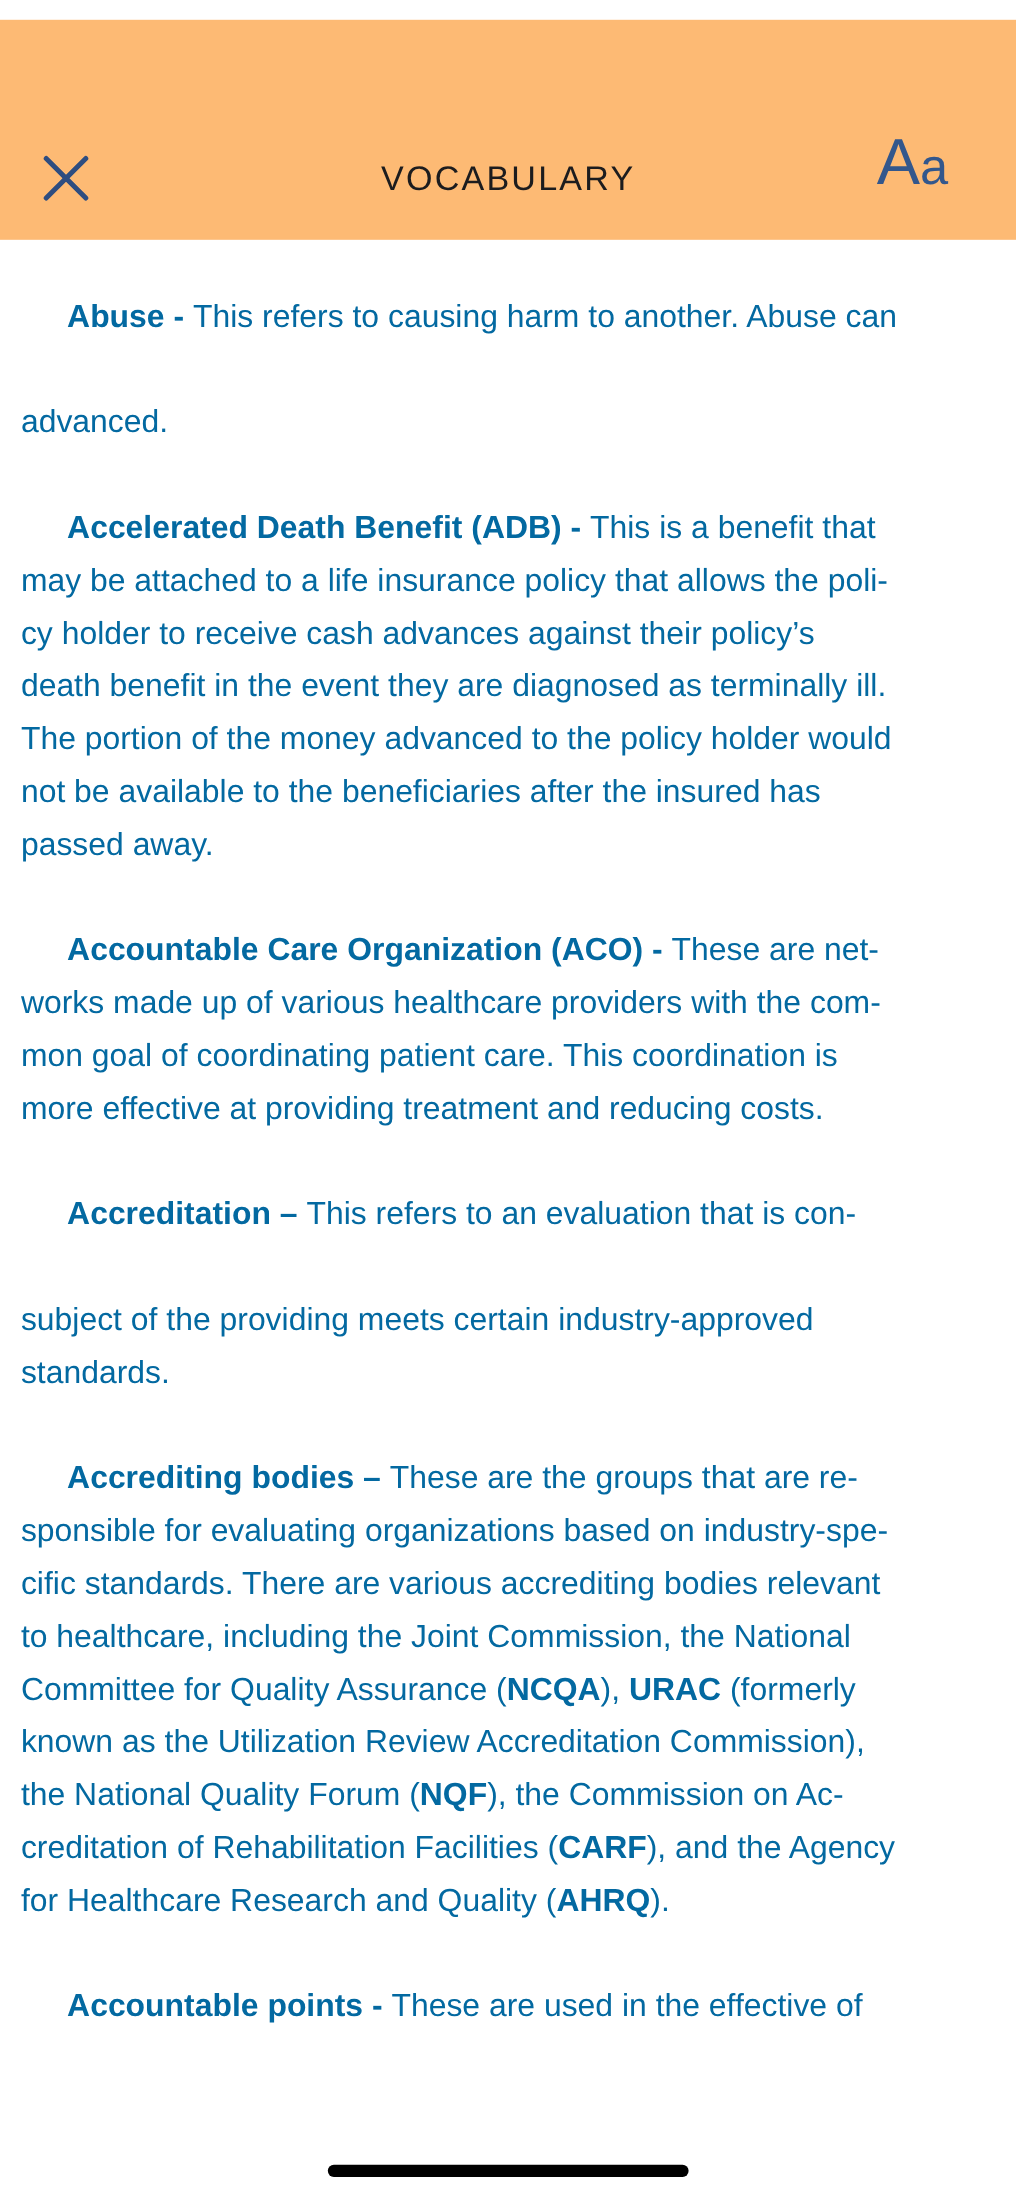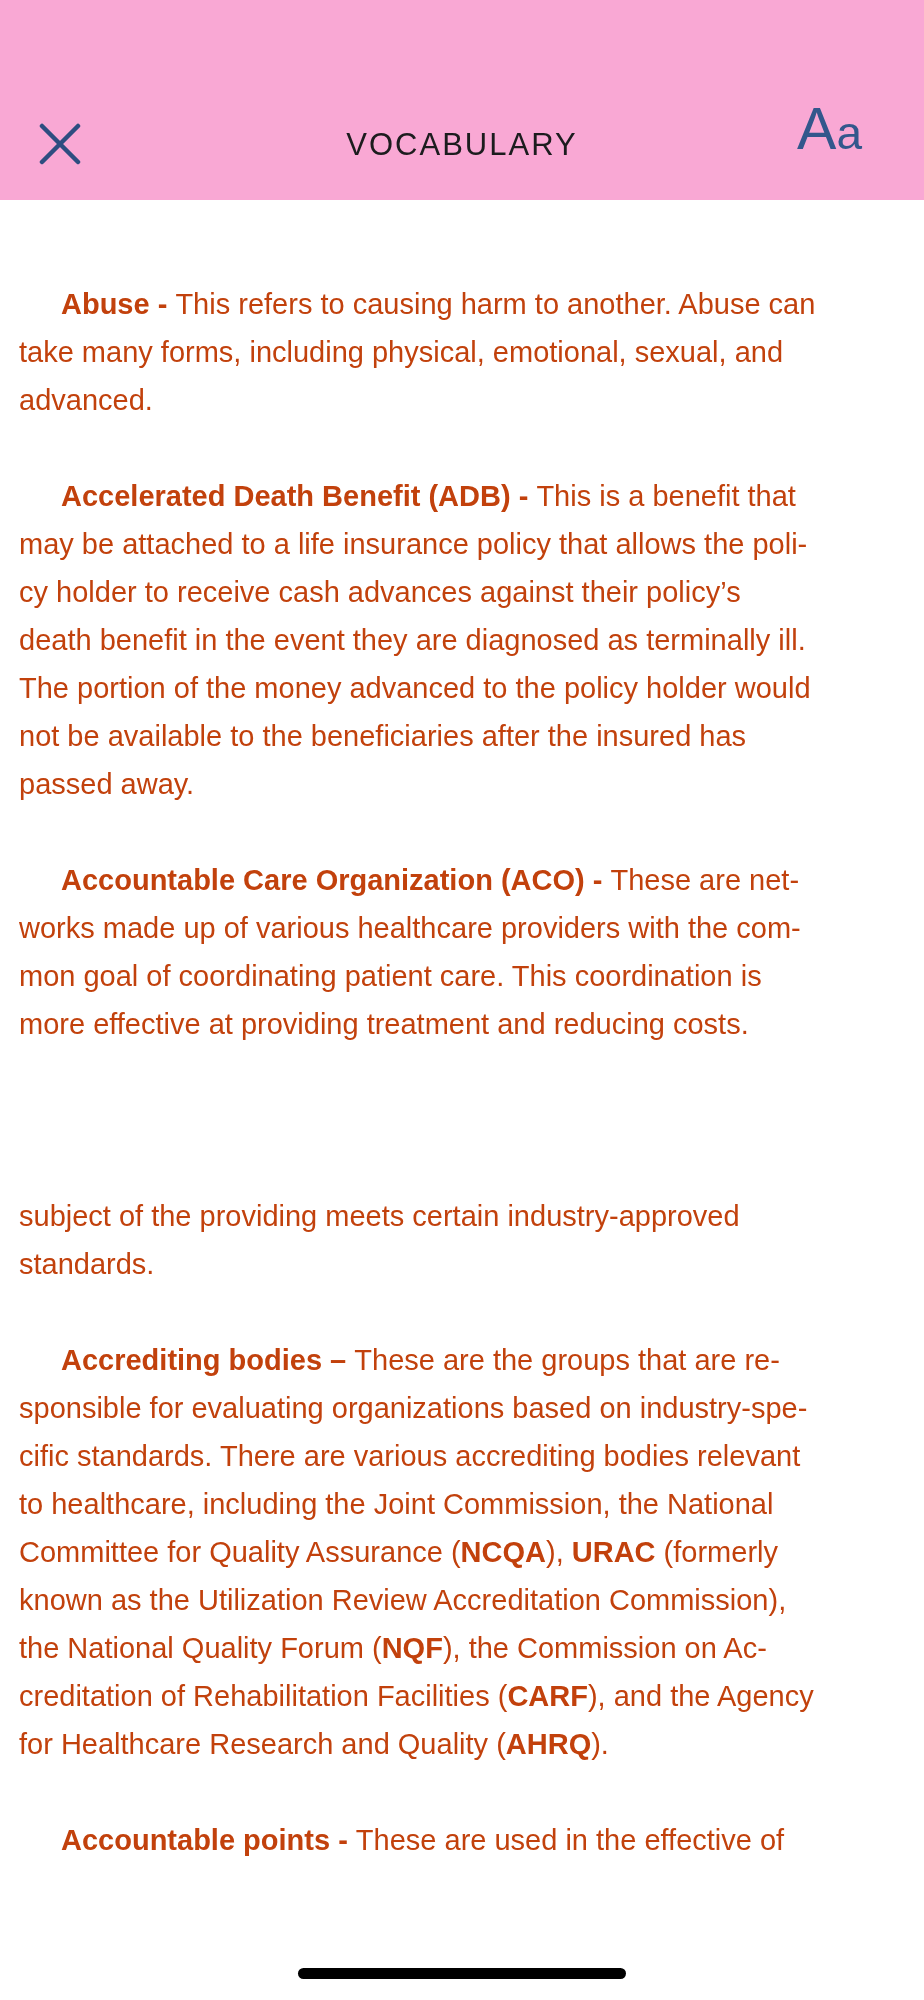--- a/index.html
+++ b/index.html
@@ -7,21 +7,21 @@
     width: 924px; height: 2000px;
     background: #ffffff;
     position: relative;
     overflow: hidden;
     font-family: "Liberation Sans", "DejaVu Sans", sans-serif;
     -webkit-font-smoothing: antialiased;
   }
   .screen { position: absolute; inset: 0; }
 
   
-  .navbar { position: absolute; top: 0; left: 0; right: 0; height: 200px; background: #f9a8d4; }
+  .navbar { position: absolute; top: 18px; left: 0; right: 0; height: 200px; background: #fdba74; }
   .close-btn {
     position: absolute; left: 28px; top: 112px;
     width: 64px; height: 64px;
     background: none; border: none; padding: 0; margin: 0;
     display: flex; align-items: center; justify-content: center;
     cursor: pointer;
   }
   .close-btn svg { display: block; }
   .nav-title {
     position: absolute; left: 0; right: 0; top: 127px;
@@ -37,24 +37,24 @@
     cursor: pointer;
     display: flex; align-items: baseline;
     line-height: 1;
   }
   .textsize-btn .big-a  { font-size: 59px; color: #33578c; font-weight: 400; }
   .textsize-btn .small-a{ font-size: 46px; color: #33578c; font-weight: 400; }
 
   
   .content {
     position: absolute;
-    top: 280px; left: 19px; width: 888px;
+    top: 264px; left: 19px; width: 888px;
     font-size: 29px;
     line-height: 48px;
-    color: #c2410c;
+    color: #0369a1;
     text-align: left;
   }
   .content p {
     margin: 0 0 48px 0;
     text-indent: 42px;
   }
   .content .ln { white-space: nowrap; }
   .content b { font-weight: bold; }
 
   
@@ -83,23 +83,23 @@
 
     <div class="nav-title">VOCABULARY</div>
 
     <button class="textsize-btn" aria-label="Text size">
       <span class="big-a">A</span>
         <span class="small-a">a</span>
     </button>
   </header>
 
   <main class="content" id="content">
-      <p><span class="ln"><b>Abuse - </b><span>This refers to causing harm to another. Abuse can</span></span><br><span class="ln"><span>take many forms, including physical, emotional, sexual, and</span></span><br><span class="ln"><span>advanced.</span></span></p>
+      <p><span class="ln"><b>Abuse - </b><span>This refers to causing harm to another. Abuse can</span></span><br><br><span class="ln"><span>advanced.</span></span></p>
       <p><span class="ln"><b>Accelerated Death Benefit (ADB) - </b><span>This is a benefit that</span></span><br><span class="ln"><span>may be attached to a life insurance policy that allows the poli-</span></span><br><span class="ln"><span>cy holder to receive cash advances against their policy’s</span></span><br><span class="ln"><span>death benefit in the event they are diagnosed as terminally ill.</span></span><br><span class="ln"><span>The portion of the money advanced to the policy holder would</span></span><br><span class="ln"><span>not be available to the beneficiaries after the insured has</span></span><br><span class="ln"><span>passed away.</span></span></p>
       <p><span class="ln"><b>Accountable Care Organization (ACO) - </b><span>These are net-</span></span><br><span class="ln"><span>works made up of various healthcare providers with the com-</span></span><br><span class="ln"><span>mon goal of coordinating patient care. This coordination is</span></span><br><span class="ln"><span>more effective at providing treatment and reducing costs.</span></span></p>
-      <p><br><br><span class="ln"><span>subject of the providing meets certain industry-approved</span></span><br><span class="ln"><span>standards.</span></span></p>
+      <p><span class="ln"><b>Accreditation – </b><span>This refers to an evaluation that is con-</span></span><br><br><span class="ln"><span>subject of the providing meets certain industry-approved</span></span><br><span class="ln"><span>standards.</span></span></p>
       <p><span class="ln"><b>Accrediting bodies – </b><span>These are the groups that are re-</span></span><br><span class="ln"><span>sponsible for evaluating organizations based on industry-spe-</span></span><br><span class="ln"><span>cific standards. There are various accrediting bodies relevant</span></span><br><span class="ln"><span>to healthcare, including the Joint Commission, the National</span></span><br><span class="ln"><span>Committee for Quality Assurance (</span><b>NCQA</b><span>), </span><b>URAC</b><span> (formerly</span></span><br><span class="ln"><span>known as the Utilization Review Accreditation Commission),</span></span><br><span class="ln"><span>the National Quality Forum (</span><b>NQF</b><span>), the Commission on Ac-</span></span><br><span class="ln"><span>creditation of Rehabilitation Facilities (</span><b>CARF</b><span>), and the Agency</span></span><br><span class="ln"><span>for Healthcare Research and Quality (</span><b>AHRQ</b><span>).</span></span></p>
       <p><span class="ln"><b>Accountable points - </b><span>These are used in the effective of</span></span></p>
     </main>
 
   <div class="home-indicator"></div>
 
 </div>
 
 </body></html>

